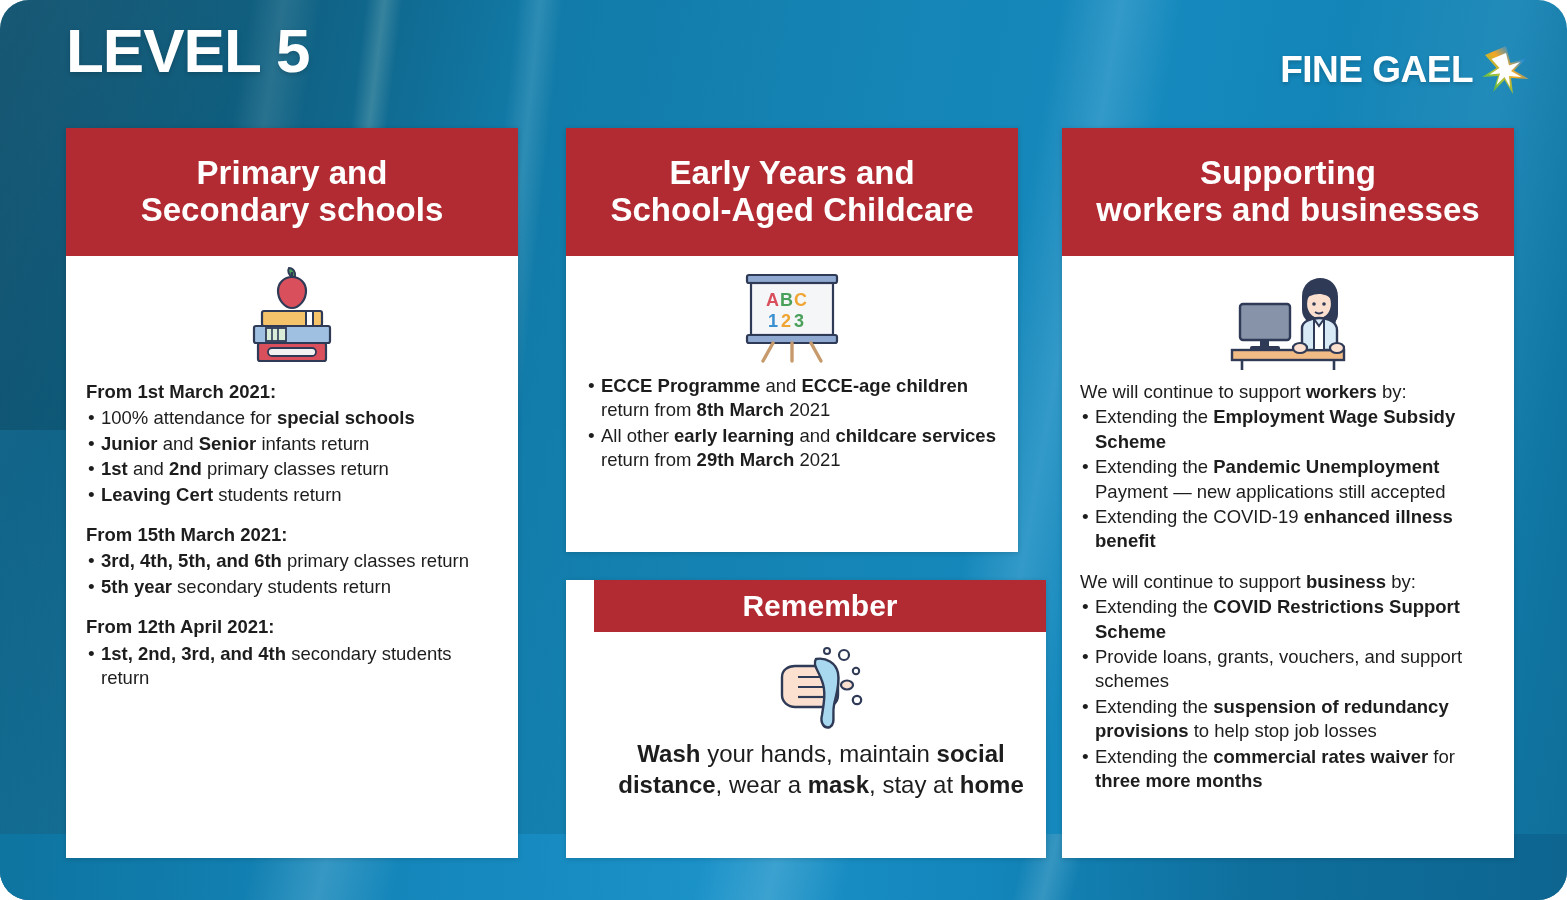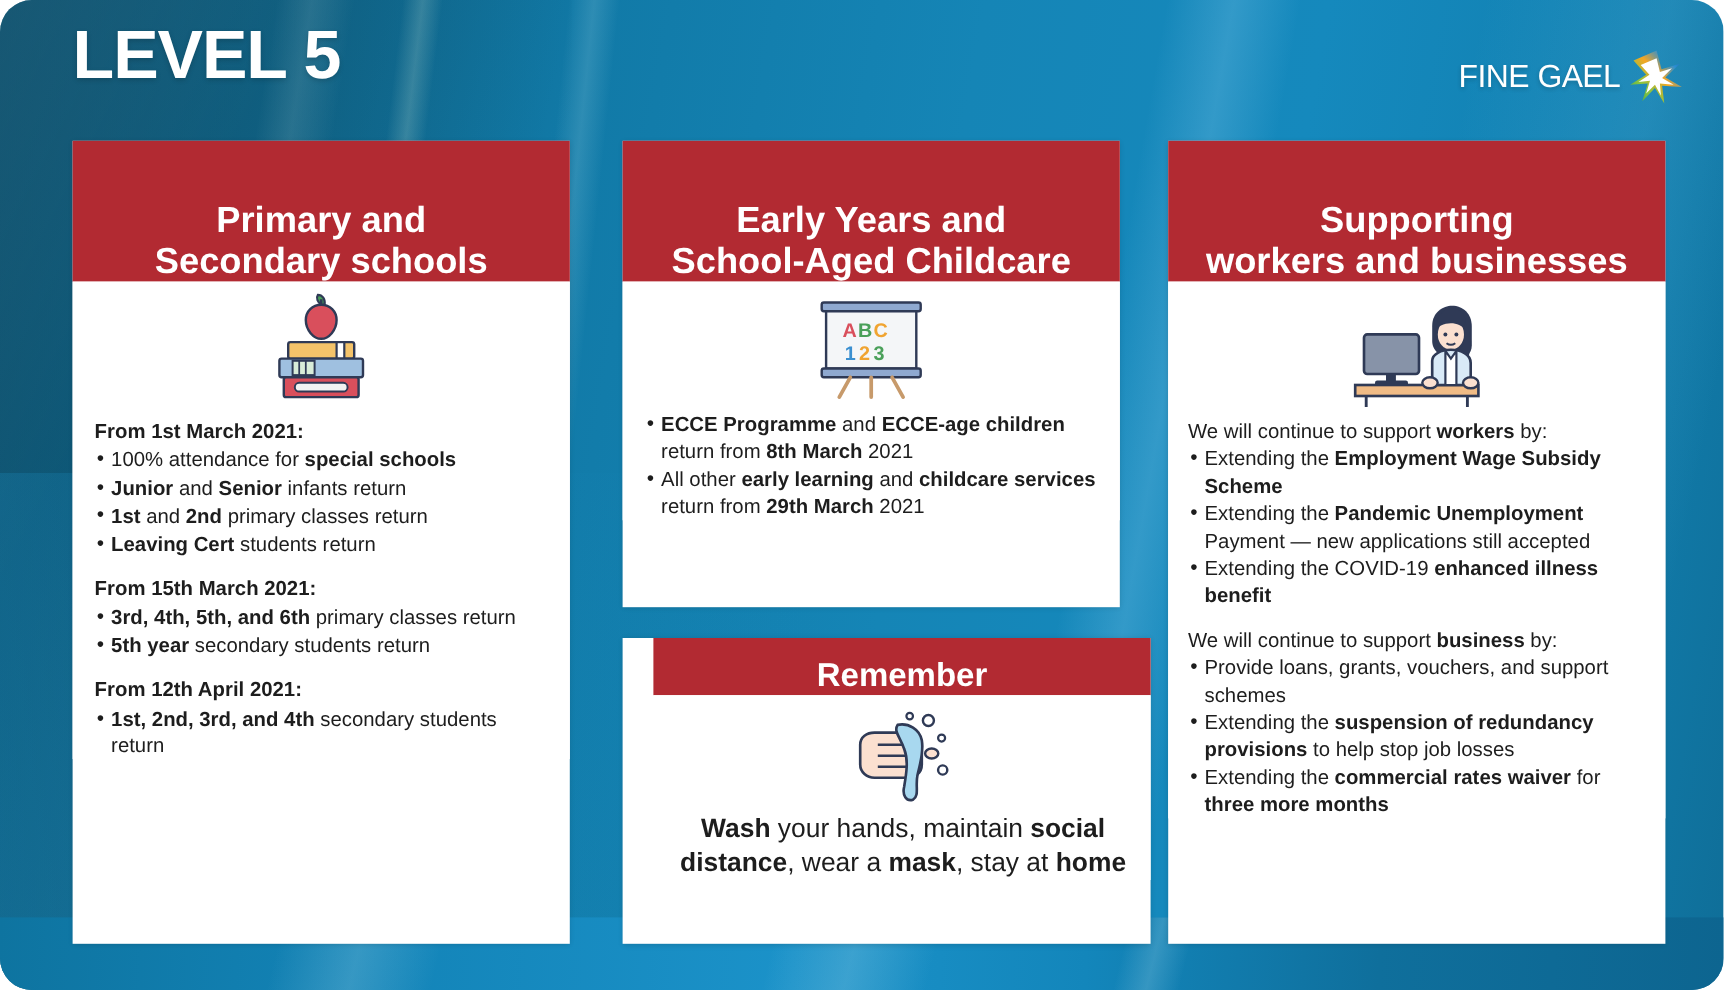--- a/index.html
+++ b/index.html
@@ -43,31 +43,31 @@
     font-size:62px;font-weight:bold;color:#ffffff;letter-spacing:-1px;
     font-family:"Liberation Sans",sans-serif;
     text-shadow:0 2px 5px rgba(0,0,0,0.18);
     line-height:1;
   }
   .brand{
     position:absolute;right:36px;top:44px;
     display:flex;align-items:center;gap:6px;
   }
   .brand-text{
-    font-size:29px;font-weight:normal;color:#ffffff;letter-spacing:-0.5px;
+    font-size:37px;font-weight:bold;color:#ffffff;letter-spacing:-0.5px;
     font-family:"Liberation Sans",sans-serif;
     text-shadow:0 2px 4px rgba(0,0,0,0.2);
   }
 
   
   .card{position:absolute;background:#ffffff;box-shadow:0 1px 5px rgba(0,0,0,0.16);}
   .card-head{
     background:#b22a32;color:#fff;text-align:center;
     font-weight:bold;line-height:1.12;
-    display:flex;align-items:flex-end;justify-content:center;
+    display:flex;align-items:center;justify-content:center;
     font-family:"Liberation Sans",sans-serif;
   }
   .card-body{background:#fff;}
 
   #card-schools{left:66px;top:128px;width:452px;height:730px;}
   #card-schools .card-head{height:128px;font-size:33px;}
   #card-early{left:566px;top:128px;width:452px;height:424px;}
   #card-early .card-head{height:128px;font-size:33px;}
   #card-remember{left:566px;top:580px;width:452px;height:278px;padding-left:28px;}
   #card-remember .card-head{height:52px;font-size:30px;}
@@ -275,20 +275,21 @@
             <div class="tight-lead">We will continue to support <b>workers</b> by:</div>
             <ul class="bl">
               <li>Extending the <b>Employment Wage Subsidy Scheme</b></li>
               <li>Extending the <b>Pandemic Unemployment</b> Payment — new applications still accepted</li>
               <li>Extending the COVID-19 <b>enhanced illness benefit</b></li>
             </ul>
           </div>
           <div class="grp">
             <div class="tight-lead">We will continue to support <b>business</b> by:</div>
             <ul class="bl">
+              <li>Extending the <b>COVID Restrictions Support Scheme</b></li>
               <li>Provide loans, grants, vouchers, and support schemes</li>
               <li>Extending the <b>suspension of redundancy provisions</b> to help stop job losses</li>
               <li>Extending the <b>commercial rates waiver</b> for <b>three more months</b></li>
             </ul>
           </div>
         </div>
     </div>
   </div>
 
 </div>

